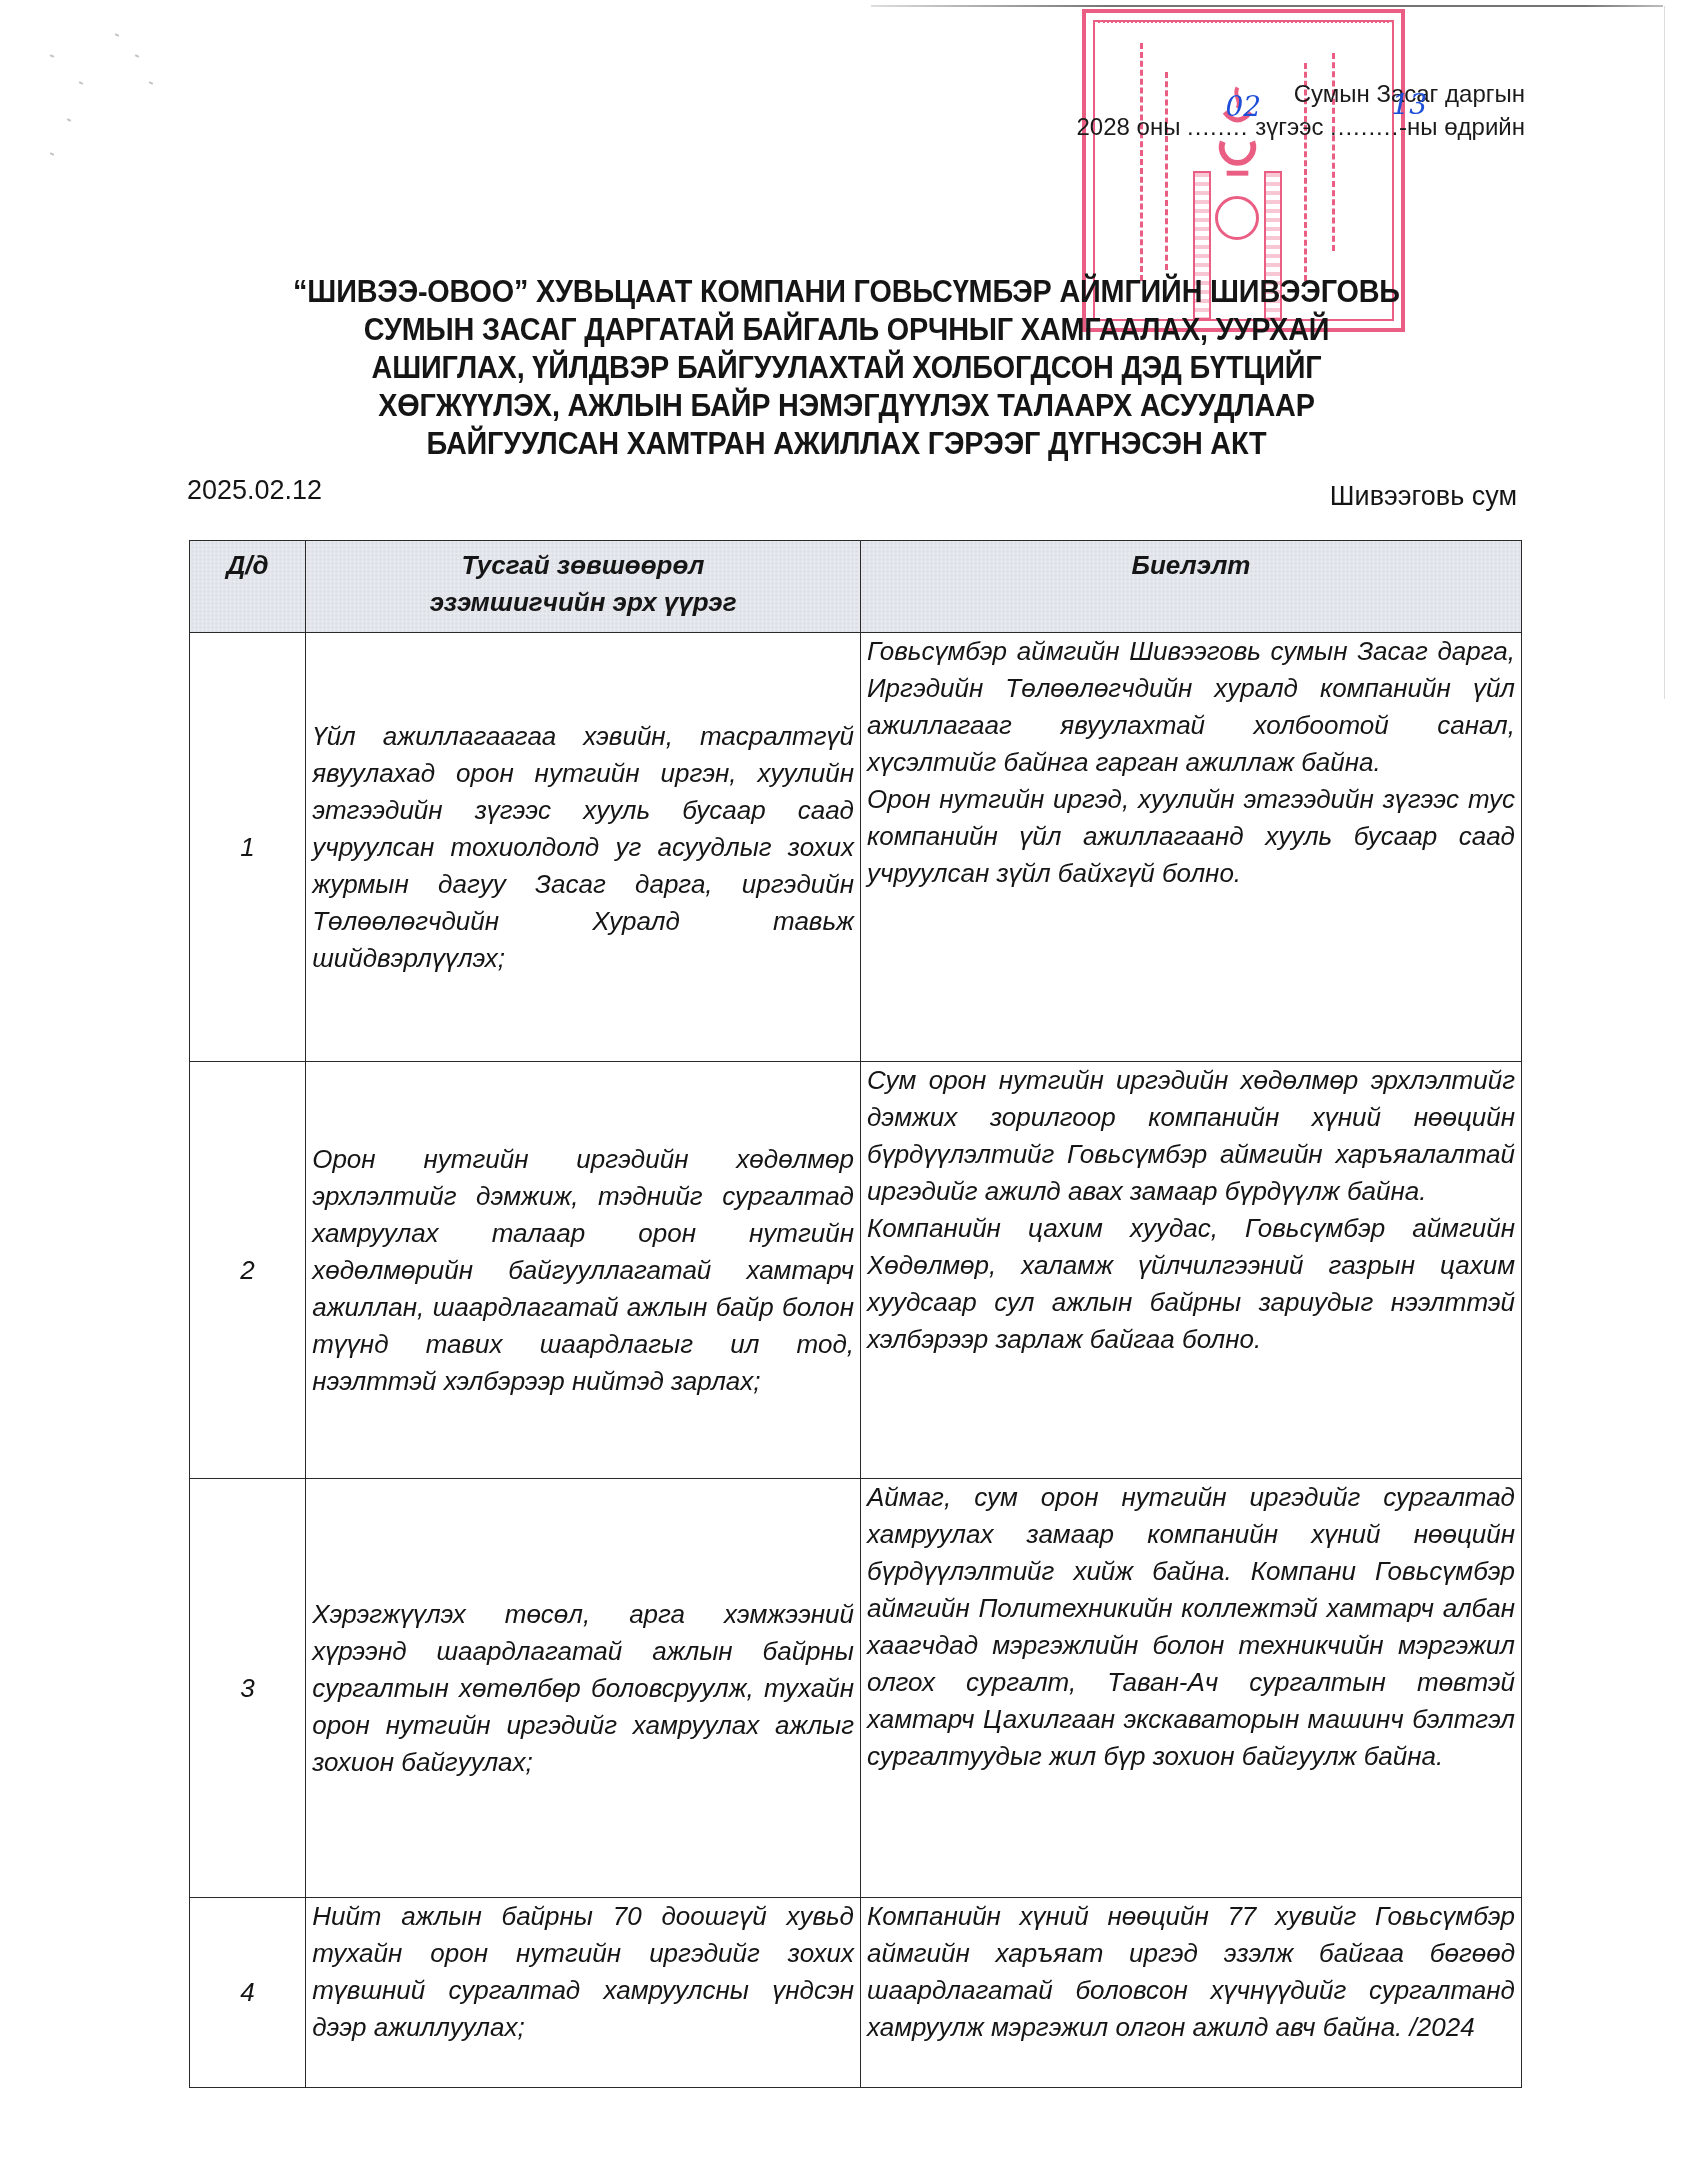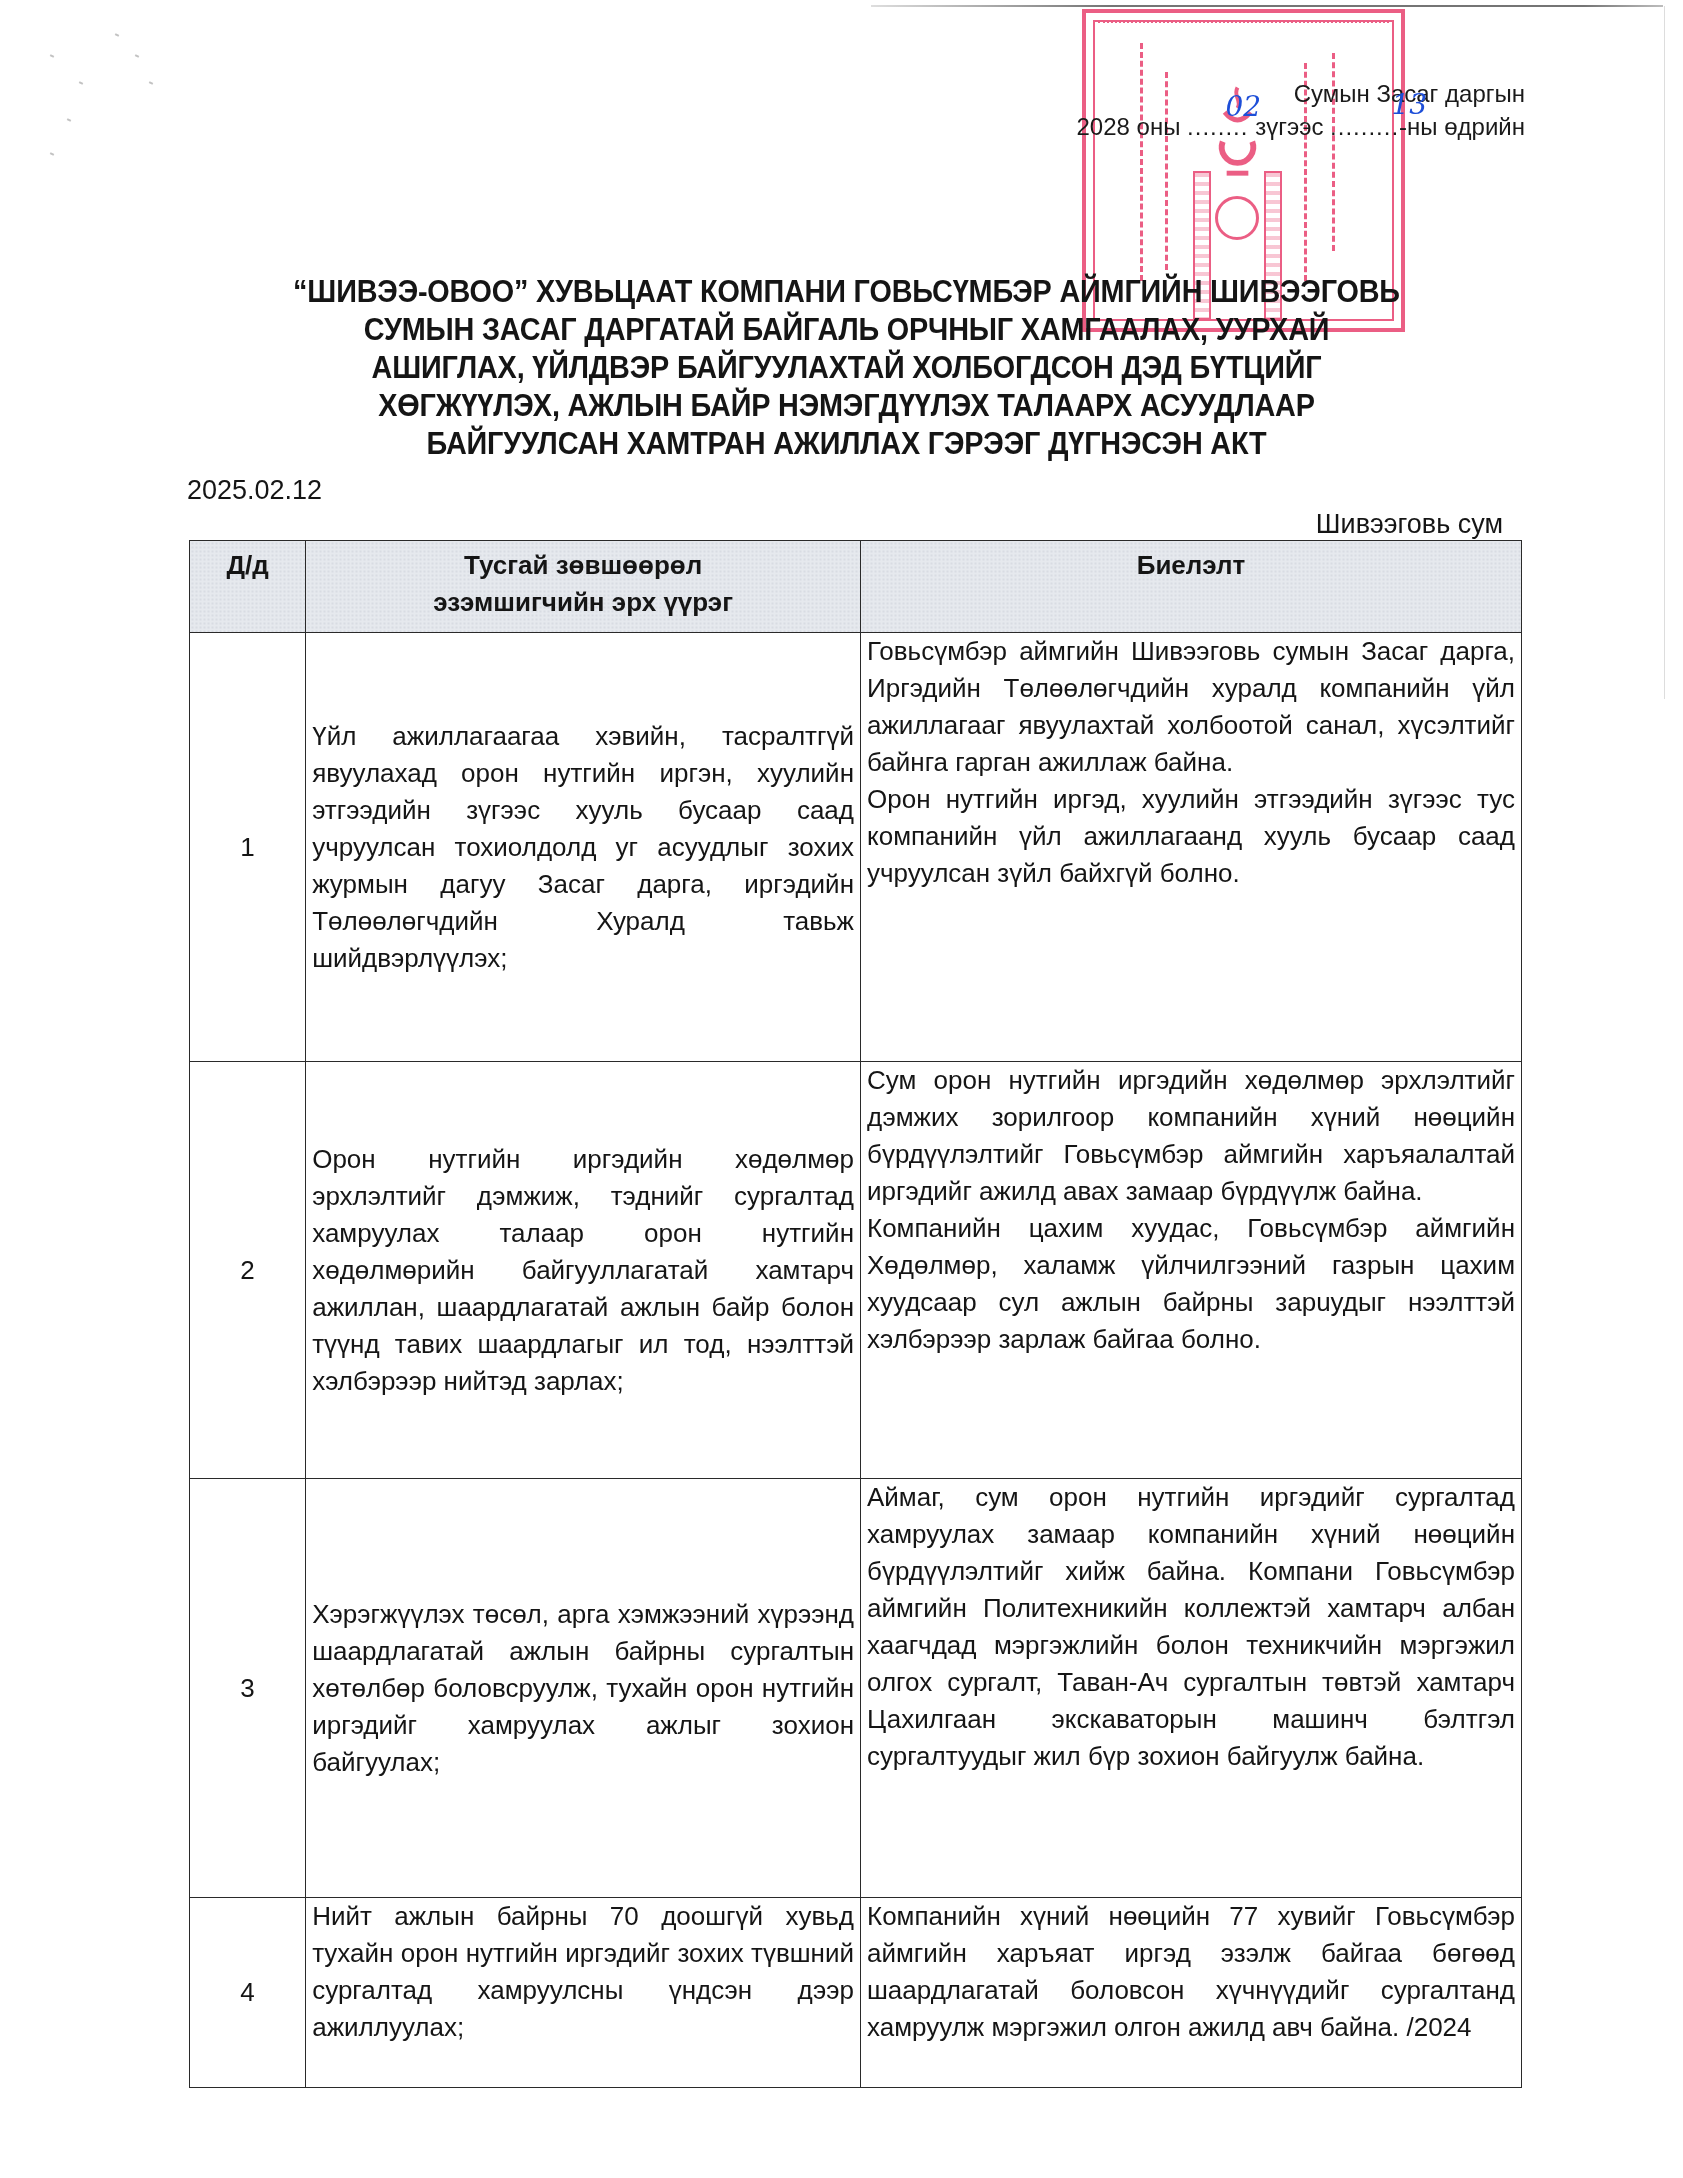--- a/index.html
+++ b/index.html
@@ -136,40 +136,40 @@
   .title .tline { display: block; white-space: nowrap; }
 
   .meta-date {
     position: absolute;
     left: 187px;
     top: 475px;
     font-size: 27px;
   }
   .meta-place {
     position: absolute;
-    right: 180px;
+    right: 166px;
     top: 481px;
     font-size: 27px;
-    margin-top: 28px;
   }
 
   
   .act-table {
     position: absolute;
     left: 189px;
     top: 540px;
     width: 1333px;
     border-collapse: collapse;
     font-size: 26px;
     line-height: 37px;
   }
   .act-table th, .act-table td {
     border: 1.6px solid #2a2a2a;
     vertical-align: middle;
     padding: 0 6px;
+    font-style: italic;
   }
   .act-table thead th {
     background: #e6e9ee;
     background-image: radial-gradient(rgba(150,160,175,0.18) 1px, transparent 1px);
     background-size: 4px 4px;
     font-weight: bold;
     text-align: center;
     vertical-align: top;
     height: 85px;
     padding-top: 6px;

